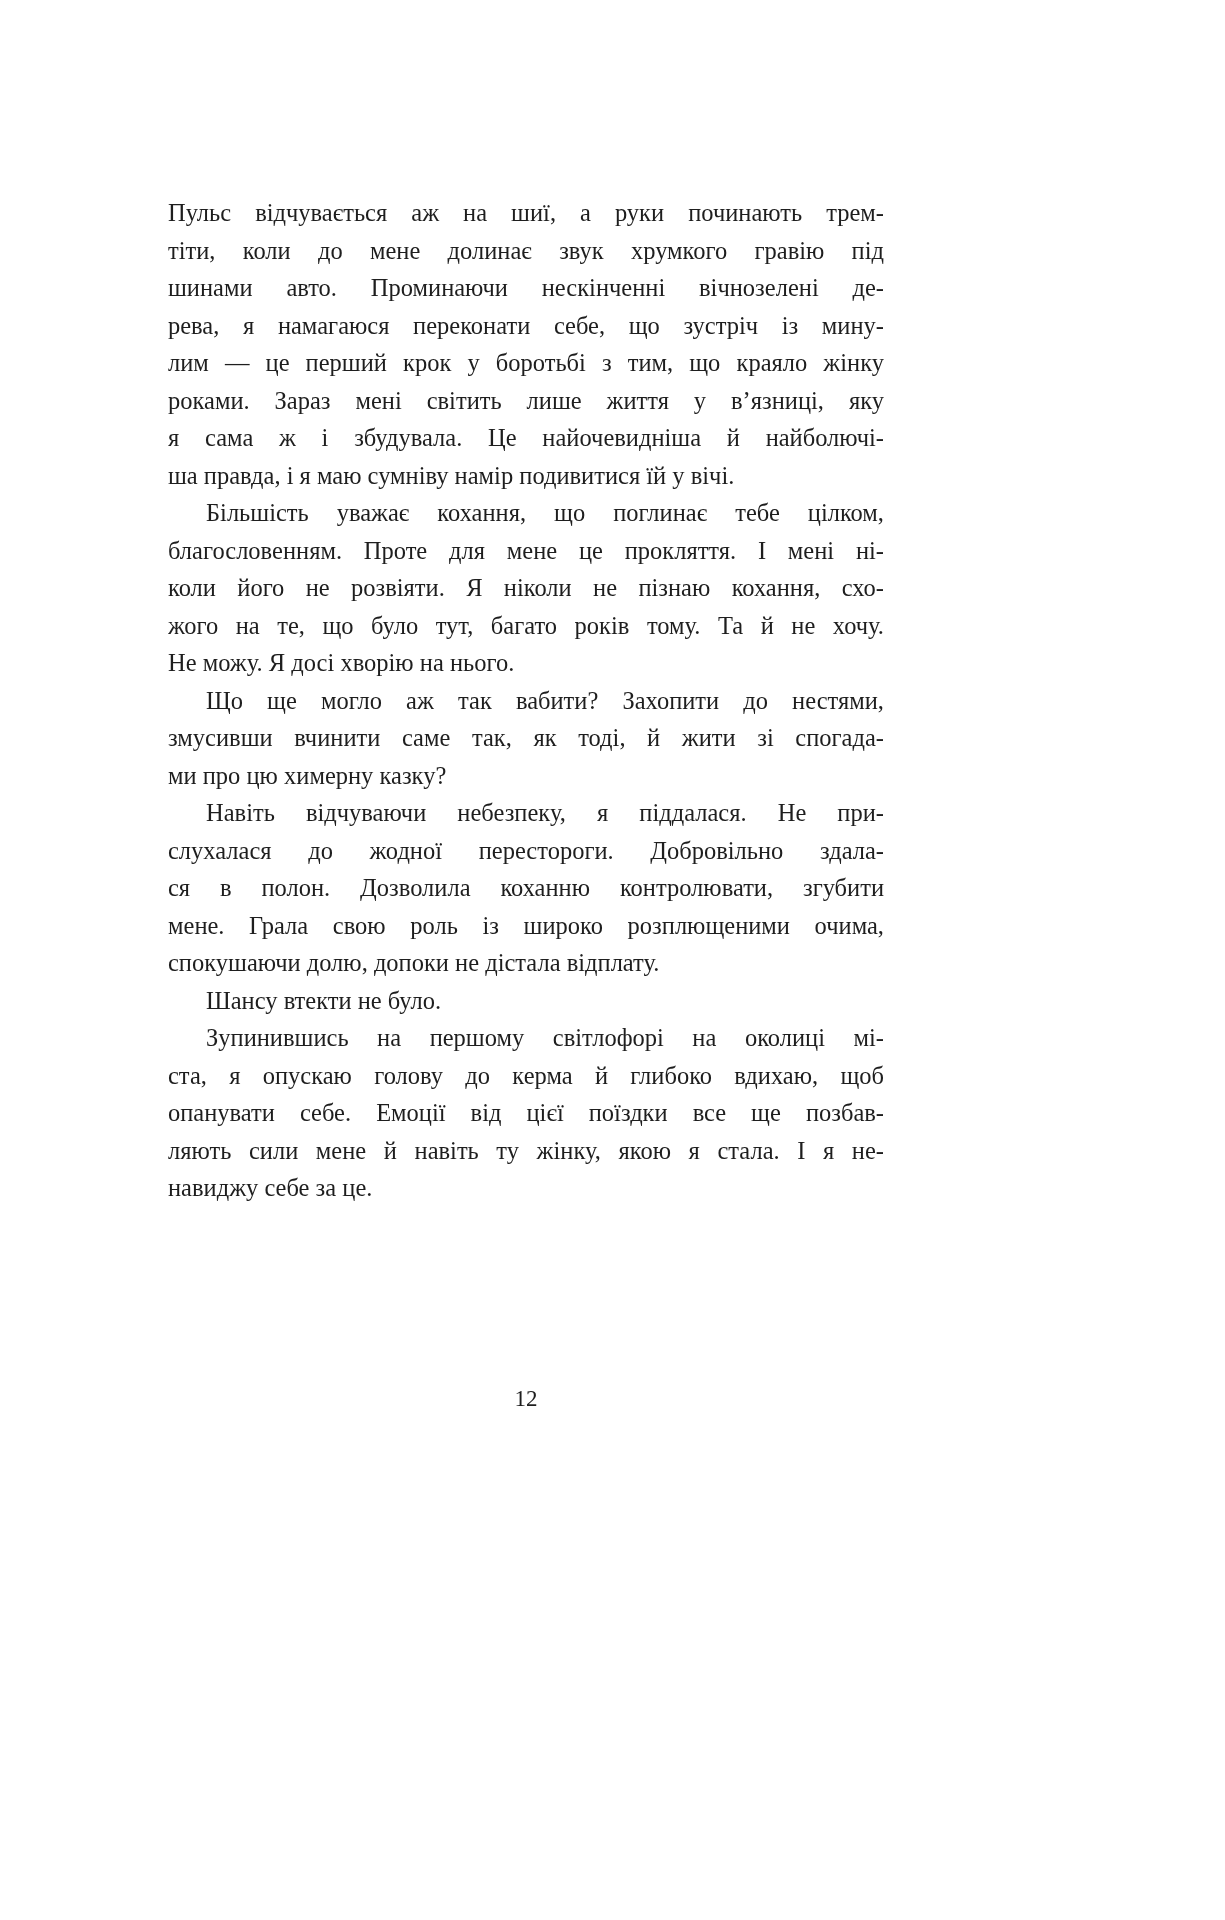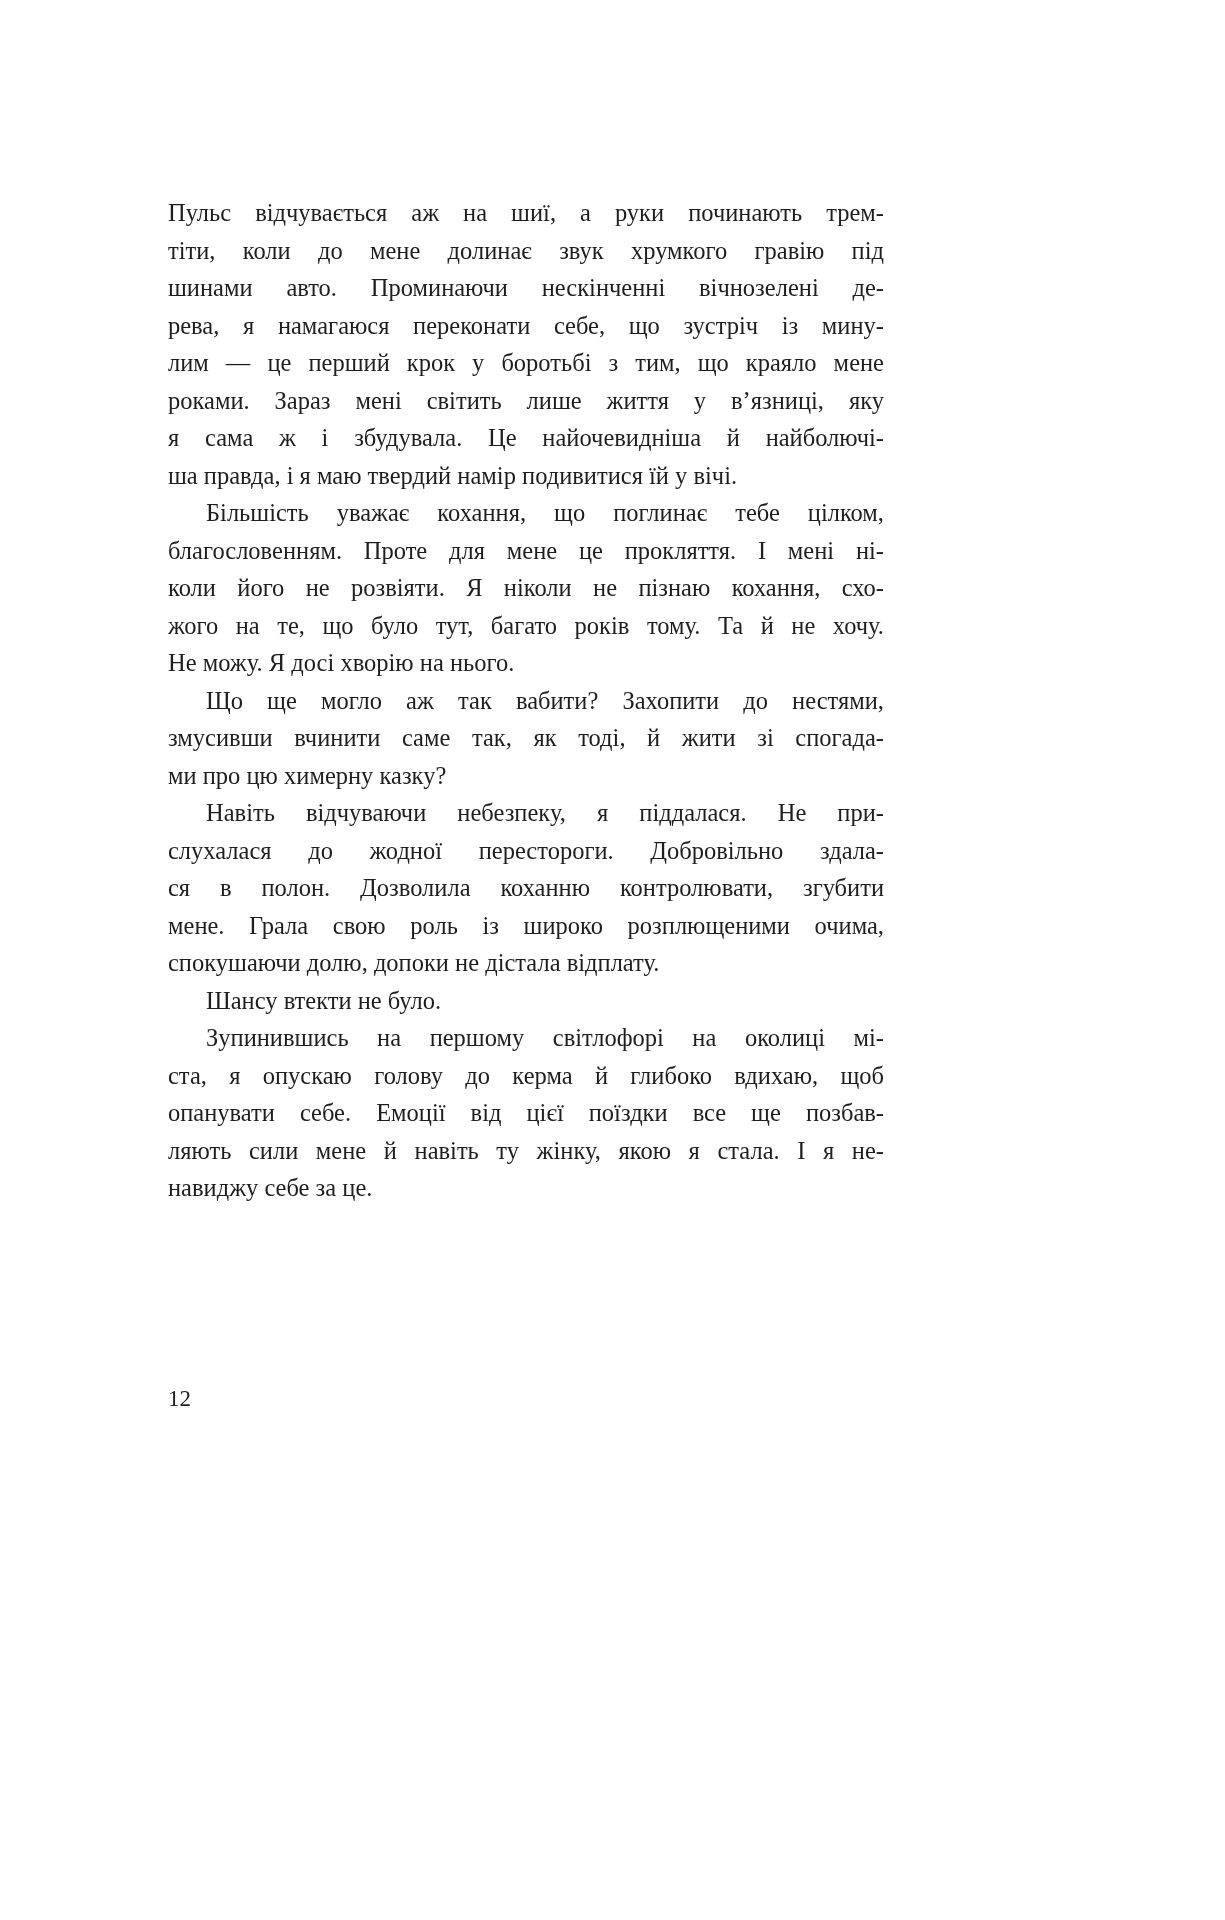--- a/index.html
+++ b/index.html
@@ -45,39 +45,39 @@
     -moz-text-align-last: left;
   }
   .line.indent {
     text-indent: 38px;
   }
   .page-number {
     position: absolute;
     left: 168px;
     top: 1386px;
     width: 716px;
-    text-align: left;
+    text-align: center;
     font-size: 23px;
     color: #1e1e1e;
   }
 </style>
 </head>
 <body>
 
 <div class="page">
   <div class="text-block" id="text-block">
       <div class="paragraph">
         <div class="line">Пульс відчувається аж на шиї, а руки починають трем-</div>
         <div class="line">тіти, коли до мене долинає звук хрумкого гравію під</div>
         <div class="line">шинами авто. Проминаючи нескінченні вічнозелені де-</div>
         <div class="line">рева, я намагаюся переконати себе, що зустріч із мину-</div>
-        <div class="line">лим — це перший крок у боротьбі з тим, що краяло мене</div>
+        <div class="line">лим — це перший крок у боротьбі з тим, що краяло жінку</div>
         <div class="line">роками. Зараз мені світить лише життя у в’язниці, яку</div>
         <div class="line">я сама ж і збудувала. Це найочевидніша й найболючі-</div>
-        <div class="line last">ша правда, і я маю твердий намір подивитися їй у вічі.</div>
+        <div class="line last">ша правда, і я маю сумніву намір подивитися їй у вічі.</div>
       </div>
       <div class="paragraph">
         <div class="line indent">Більшість уважає кохання, що поглинає тебе цілком,</div>
         <div class="line">благословенням. Проте для мене це прокляття. І мені ні-</div>
         <div class="line">коли його не розвіяти. Я ніколи не пізнаю кохання, схо-</div>
         <div class="line">жого на те, що було тут, багато років тому. Та й не хочу.</div>
         <div class="line last">Не можу. Я досі хворію на нього.</div>
       </div>
       <div class="paragraph">
         <div class="line indent">Що ще могло аж так вабити? Захопити до нестями,</div>

